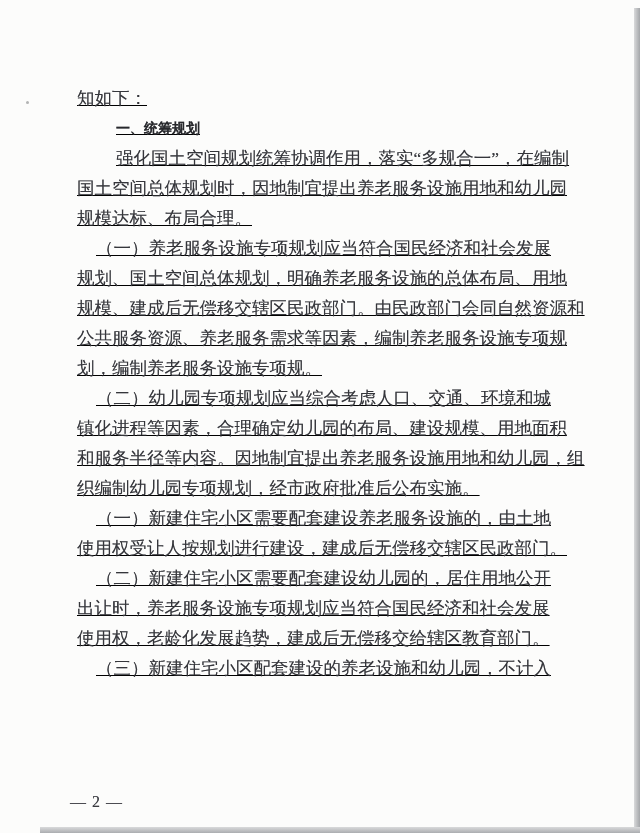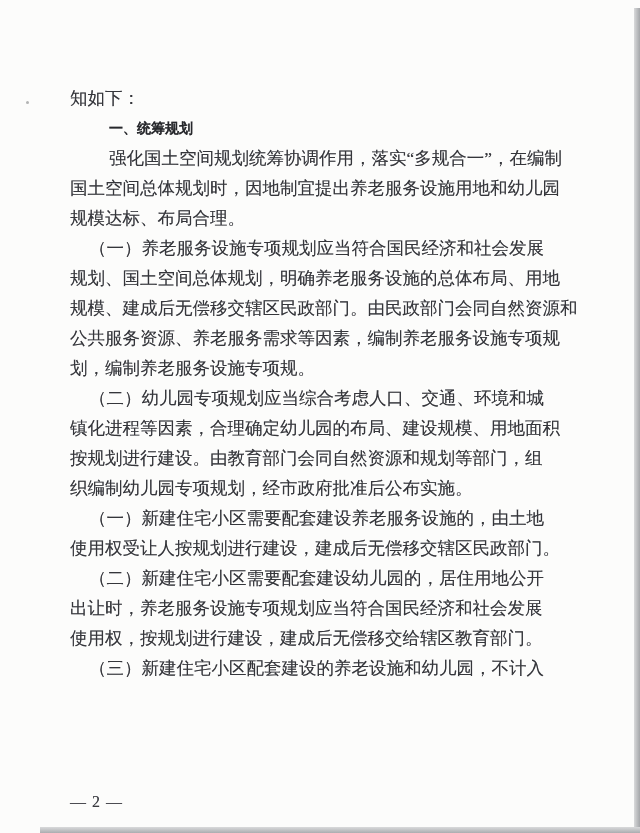--- a/index.html
+++ b/index.html
@@ -38,23 +38,24 @@
     top: 101px;
     width: 3px;
     height: 3px;
     border-radius: 50%;
     background: #8a8c8e;
     opacity: 0.65;
   }
   
   .text-block {
     position: absolute;
-    left: 70px;
+    left: 77px;
     top: 83px;
     width: 506px;
+    text-decoration: underline;
   }
   .line {
     height: 30px;
     line-height: 30px;
     font-size: 17.5px;
     color: #35363b;
     white-space: nowrap;
     text-shadow: 0 0 0.5px rgba(55, 56, 64, 0.45);
   }
   .line-indent {
@@ -95,27 +96,27 @@
       <div class="line line-indent">强化国土空间规划统筹协调作用，落实“多规合一”，在编制</div>
       <div class="line line-flush">国土空间总体规划时，因地制宜提出养老服务设施用地和幼儿园</div>
       <div class="line line-flush">规模达标、布局合理。</div>
       <div class="line line-subindent">（一）养老服务设施专项规划应当符合国民经济和社会发展</div>
       <div class="line line-flush">规划、国土空间总体规划，明确养老服务设施的总体布局、用地</div>
       <div class="line line-flush">规模、建成后无偿移交辖区民政部门。由民政部门会同自然资源和</div>
       <div class="line line-flush">公共服务资源、养老服务需求等因素，编制养老服务设施专项规</div>
       <div class="line line-flush">划，编制养老服务设施专项规。</div>
       <div class="line line-subindent">（二）幼儿园专项规划应当综合考虑人口、交通、环境和城</div>
       <div class="line line-flush">镇化进程等因素，合理确定幼儿园的布局、建设规模、用地面积</div>
-      <div class="line line-flush">按规划进行建设。由教育部门会同自然资源和规划等部门，组</div>
+      <div class="line line-flush">和服务半径等内容。因地制宜提出养老服务设施用地和幼儿园，组</div>
       <div class="line line-flush">织编制幼儿园专项规划，经市政府批准后公布实施。</div>
       <div class="line line-subindent">（一）新建住宅小区需要配套建设养老服务设施的，由土地</div>
       <div class="line line-flush">使用权受让人按规划进行建设，建成后无偿移交辖区民政部门。</div>
       <div class="line line-subindent">（二）新建住宅小区需要配套建设幼儿园的，居住用地公开</div>
       <div class="line line-flush">出让时，养老服务设施专项规划应当符合国民经济和社会发展</div>
-      <div class="line line-flush">使用权，按规划进行建设，建成后无偿移交给辖区教育部门。</div>
+      <div class="line line-flush">使用权，老龄化发展趋势，建成后无偿移交给辖区教育部门。</div>
       <div class="line line-subindent">（三）新建住宅小区配套建设的养老设施和幼儿园，不计入</div>
     </div>
 
   <div class="page-number">— 2 —</div>
 
   <div class="edge-right"></div>
   <div class="edge-bottom"></div>
 </div>
 
 </body></html>

